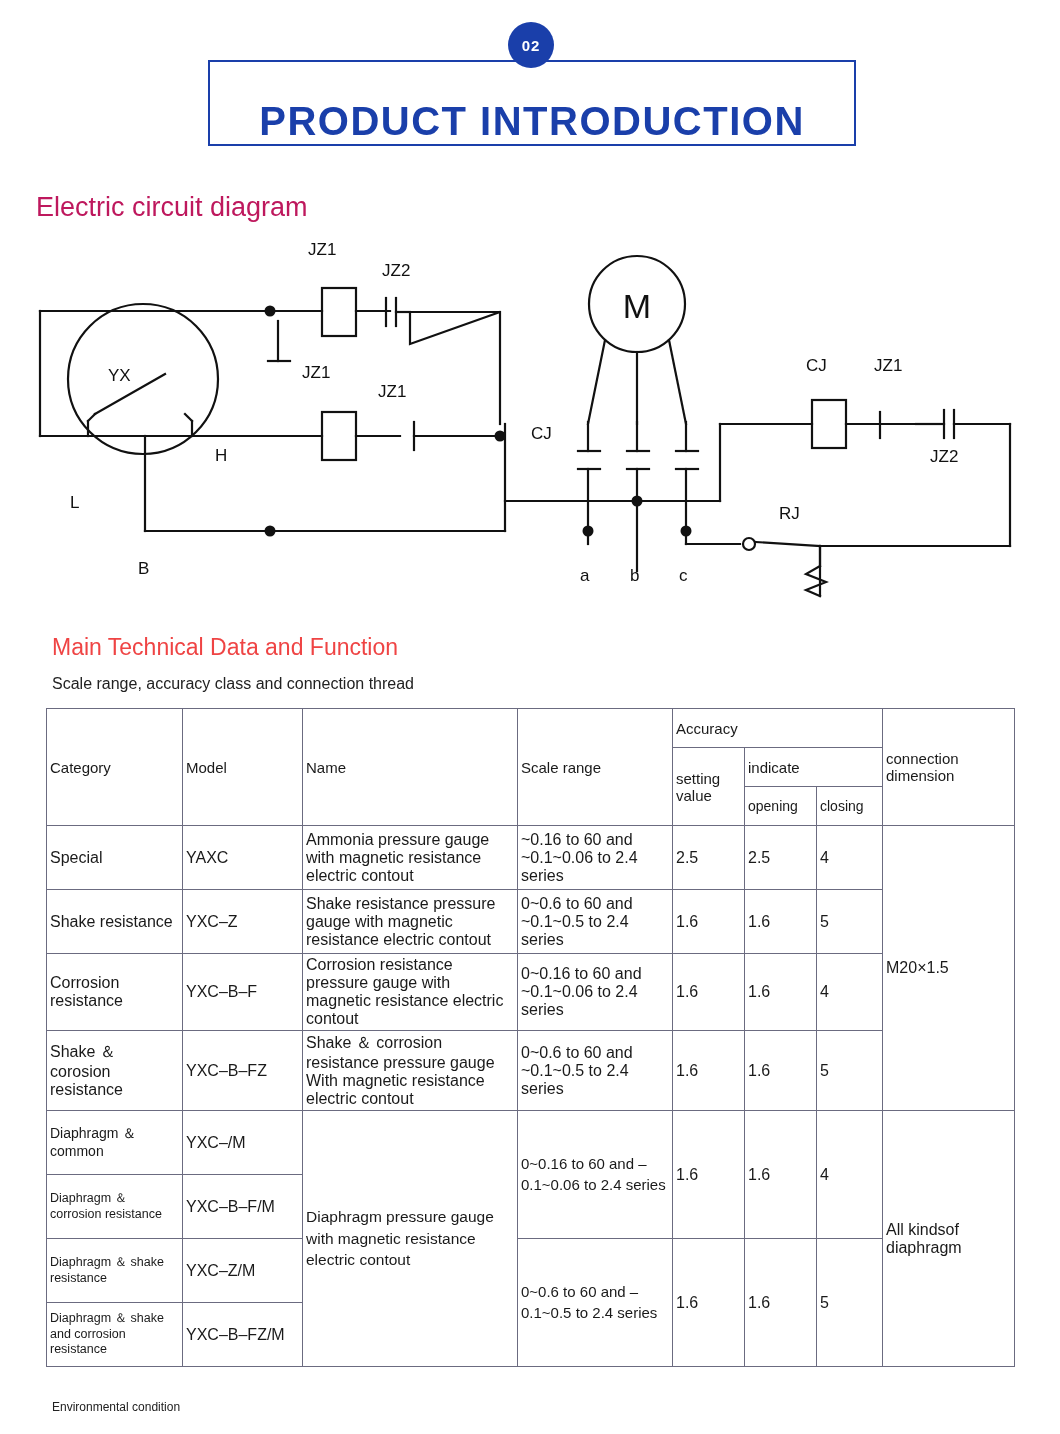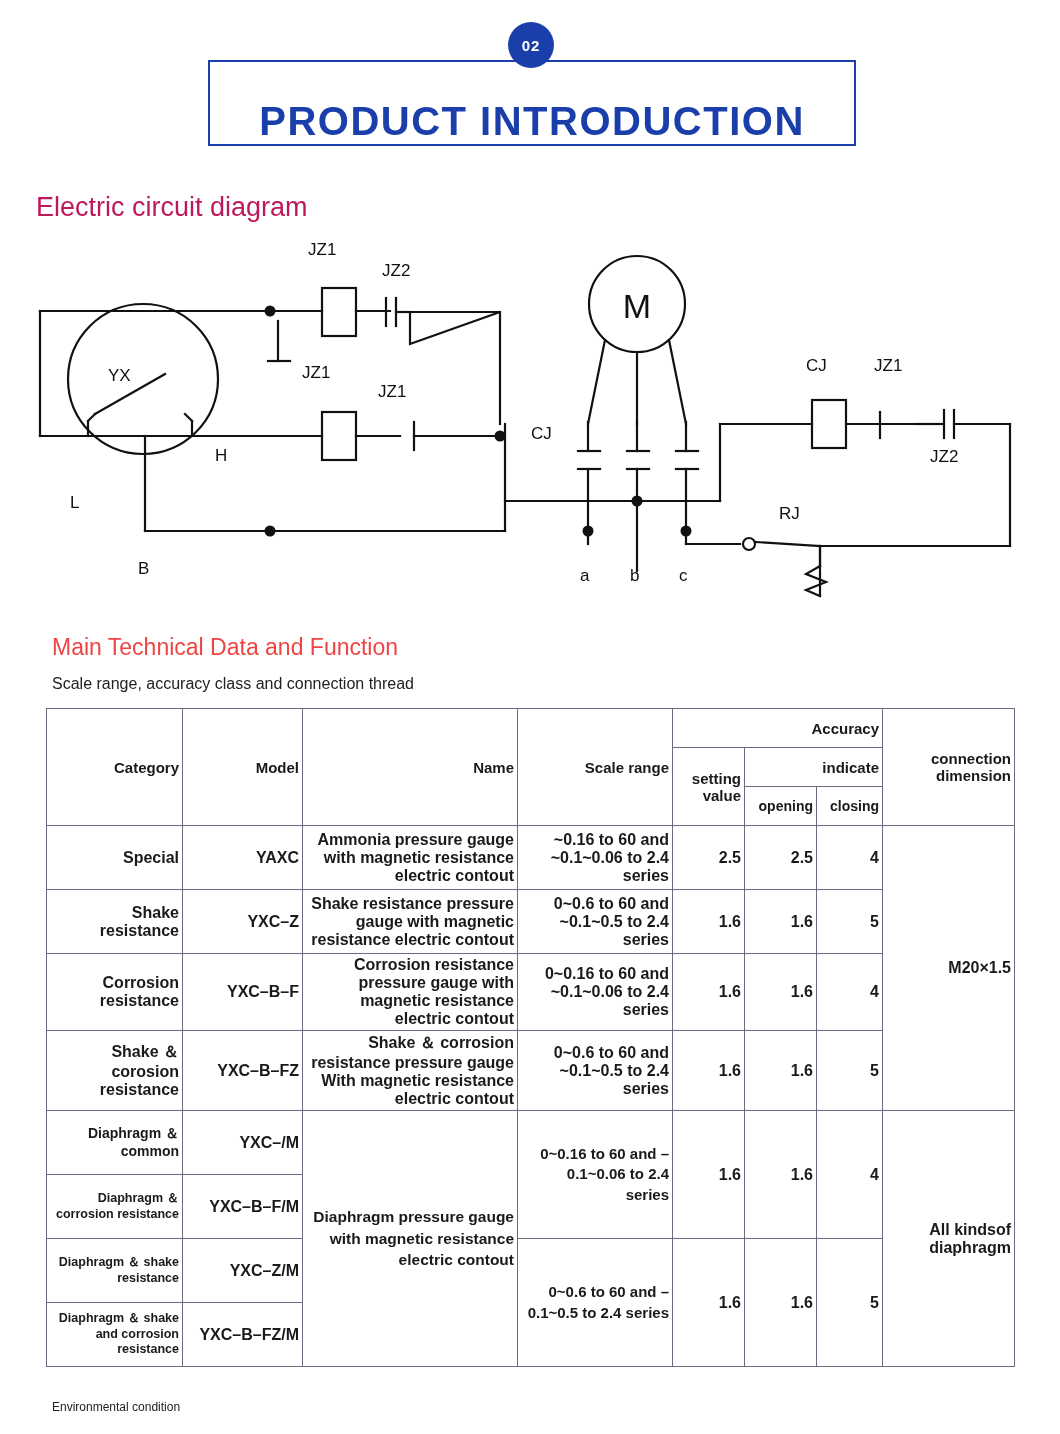--- a/index.html
+++ b/index.html
@@ -58,23 +58,23 @@
   .table-wrap{
     position:absolute;left:46px;top:708px;width:968px;
   }
   table.spec{
     border-collapse:collapse;
     width:968px;
     table-layout:fixed;
   }
   table.spec td, table.spec th{
     border:1px solid #6b6b80;
-    text-align:right;
+    text-align:left;
     vertical-align:middle;
-    font-weight:bold;
+    font-weight:normal;
     color:#1a1a1a;
     padding:2px 3px;
   }
   .c-cat{width:136px;font-size:14.5px;}
   .c-model{width:120px;font-size:15px;}
   .c-name{width:215px;font-size:12.5px;line-height:1.25;}
   .c-scale{width:155px;font-size:9.5px;}
   .c-set{width:72px;font-size:15px;}
   .c-open{width:72px;font-size:15px;}
   .c-close{width:66px;font-size:15px;}

